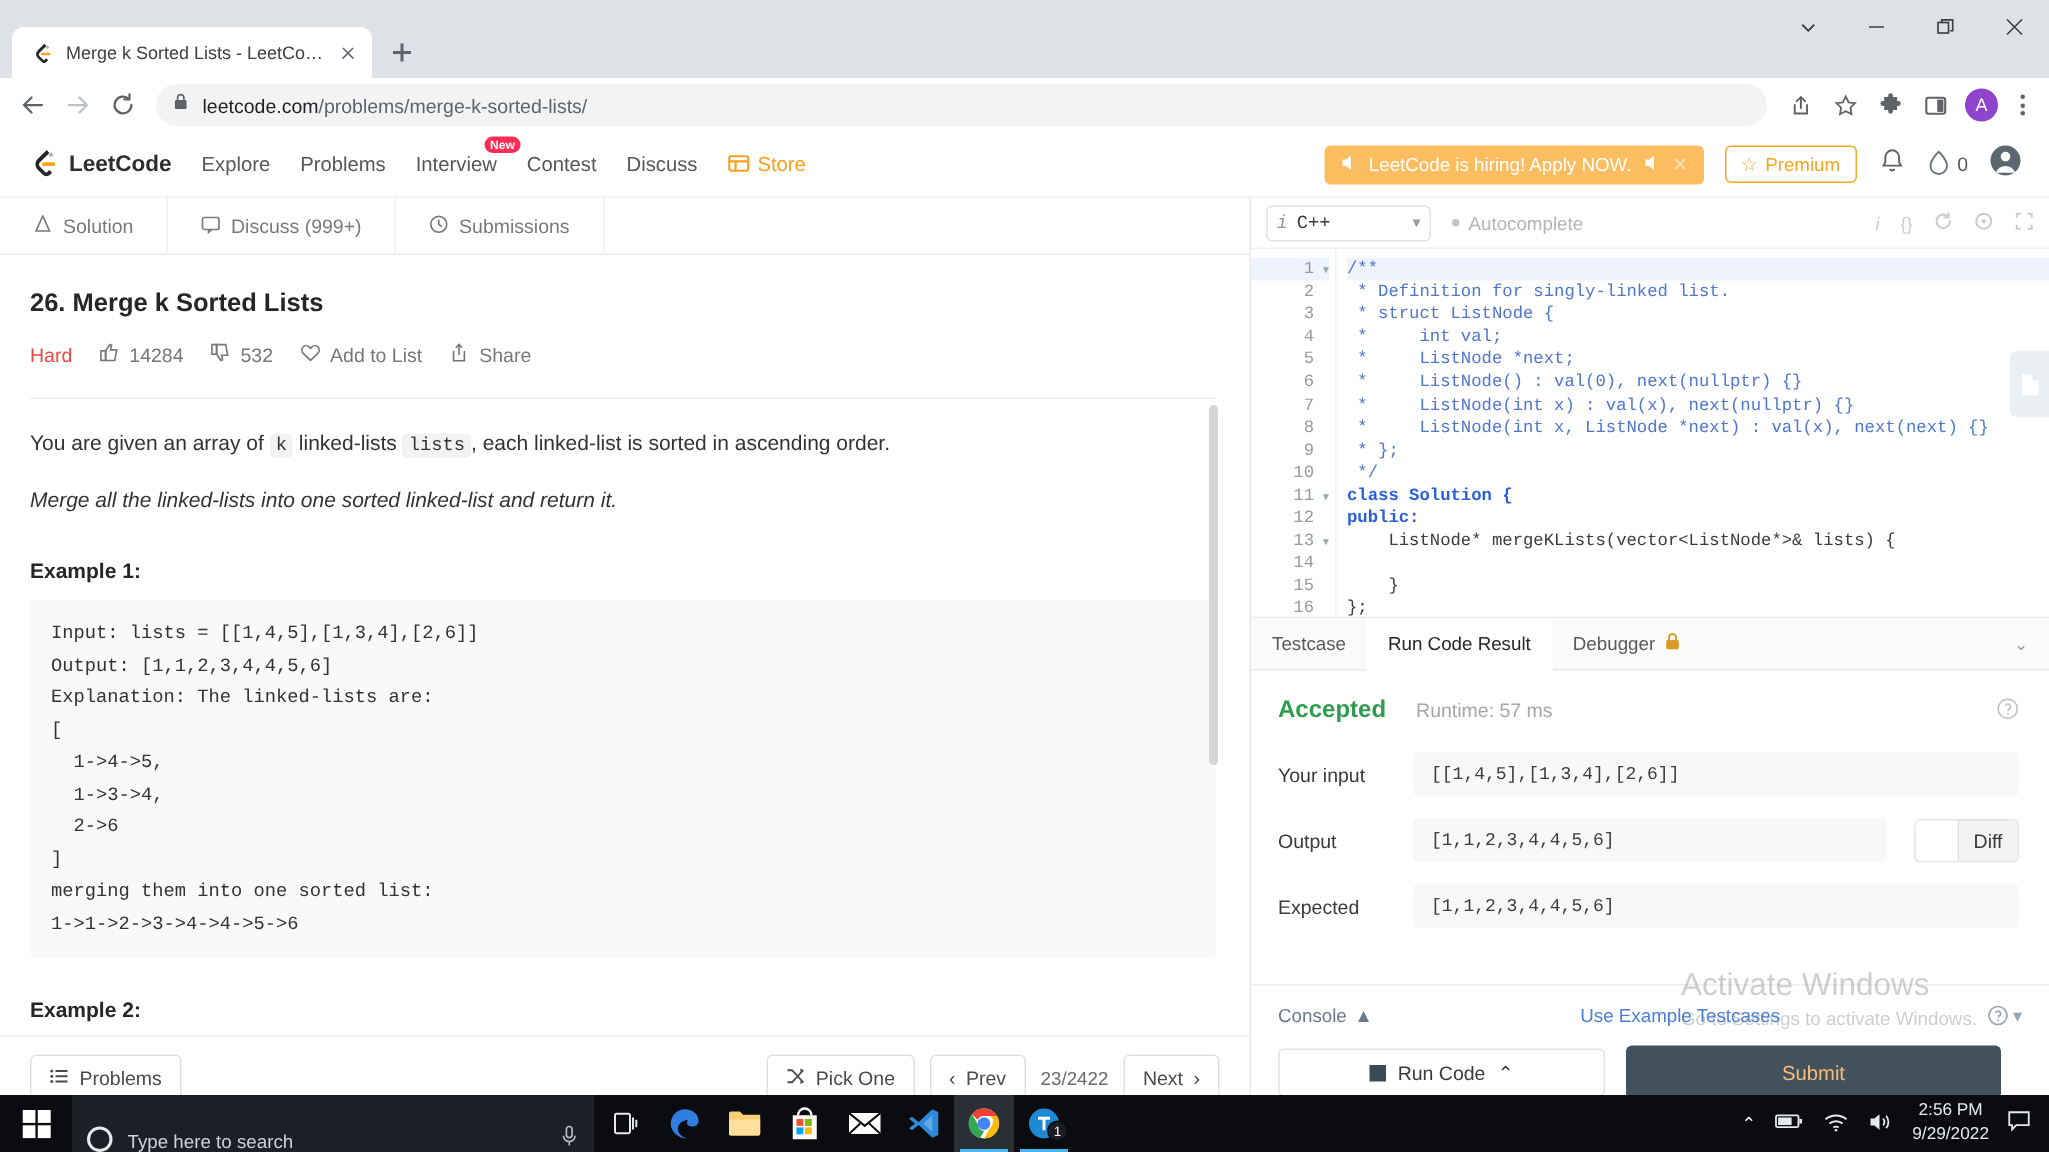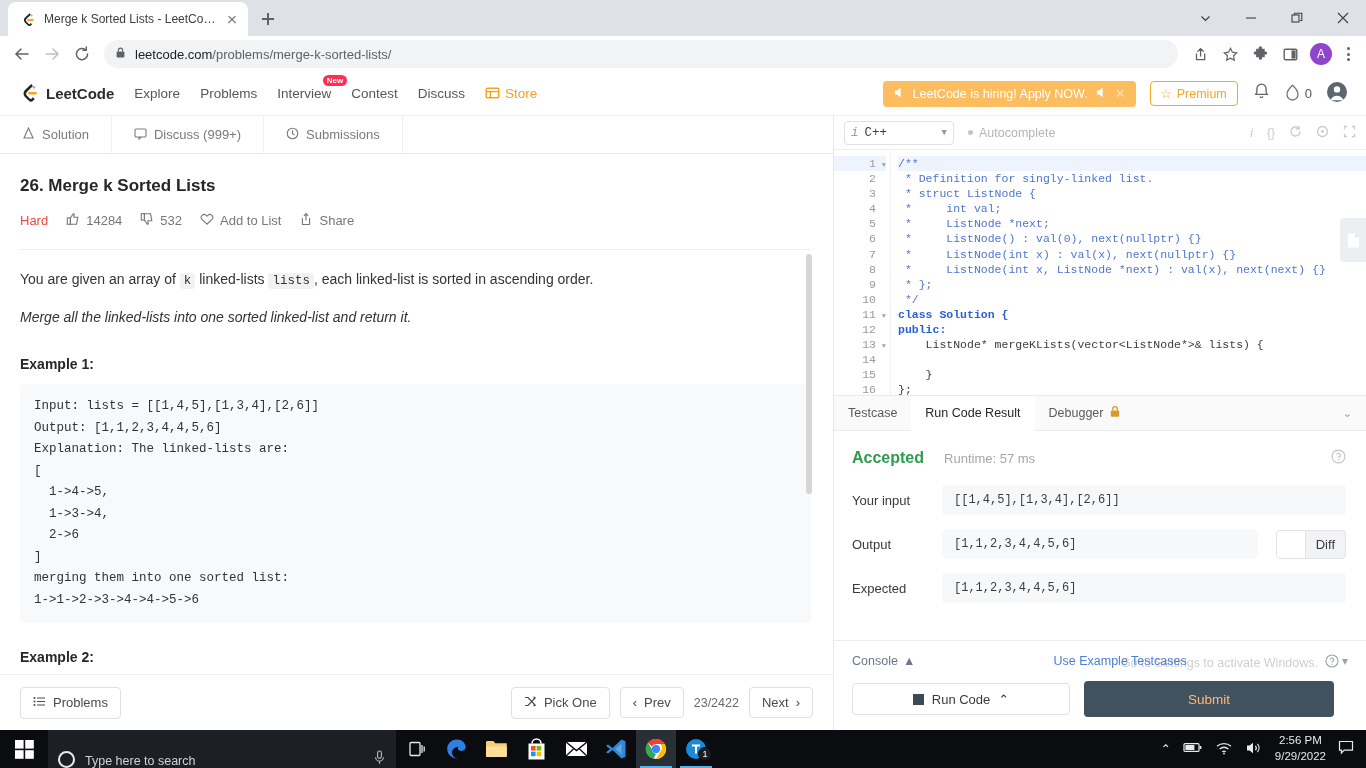--- a/index.html
+++ b/index.html
@@ -6,21 +6,21 @@
   html, body {
     width: 1366px; height: 768px;
     overflow: hidden;
     font-family: "Liberation Sans", sans-serif;
     background: #000;
   }
 
   
   #chrome-window { width: 1366px; height: 730px; background: #dee1e6; position: relative; }
 
-  #tabstrip { height: 36px; display: flex; align-items: flex-end; position: relative; }
+  #tabstrip { height: 52px; display: flex; align-items: flex-end; position: relative; }
   .tab {
     height: 34px; width: 240px; background: #fff;
     border-radius: 8px 8px 0 0; display: flex; align-items: center;
     padding: 0 8px 0 12px; gap: 8px; margin-left: 8px; position: relative;
   }
   .tab-favicon { width: 16px; height: 16px; flex: 0 0 16px; position: relative; }
   .tab-title {
     font-size: 12px; color: #3c4043; white-space: nowrap; overflow: hidden;
     text-overflow: ellipsis; flex: 1;
   }
@@ -680,20 +680,21 @@
             <span class="sq"></span>
             <span>Run Code</span>
             <span>⌃</span>
           </div>
           <div id="submit-btn">Submit</div>
         </div>
       </div>
     </div>
 
     <div id="watermark">
+      <div class="wm1">Activate Windows</div>
       <div class="wm2">Go to Settings to activate Windows.</div>
     </div>
 
   </div>
 </div>
 
 <div id="taskbar">
   <div id="start">
     <svg width="19" height="19" viewBox="0 0 19 19">
       <rect x="0" y="0" width="8.6" height="8.6" fill="#fff"></rect>

